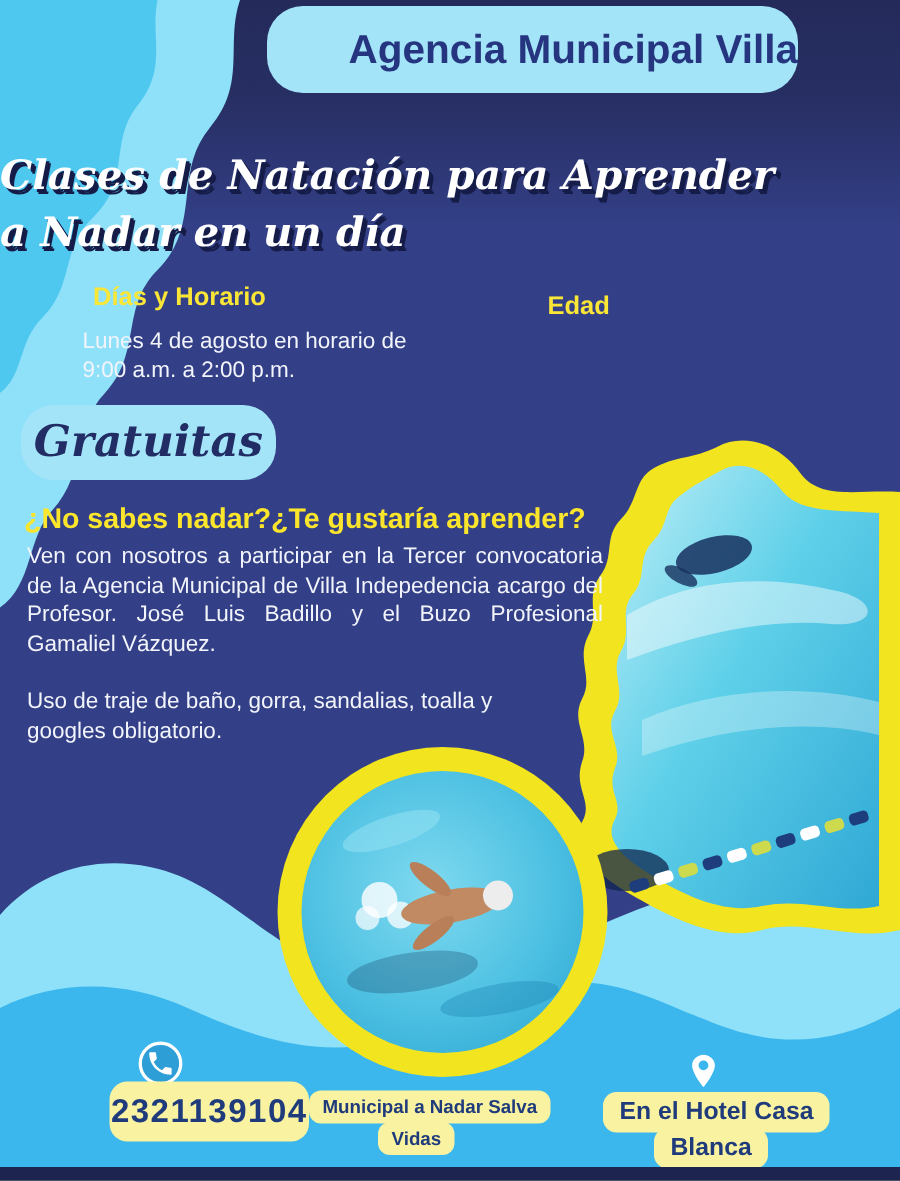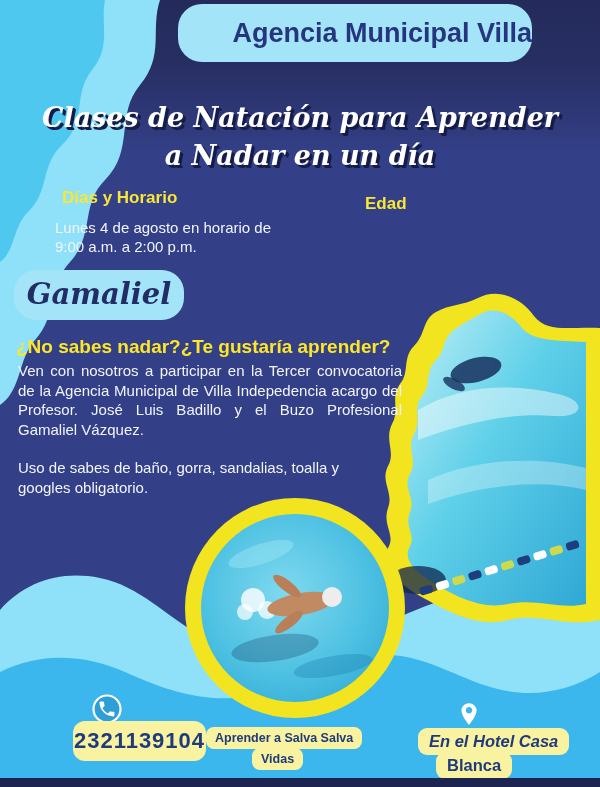--- a/index.html
+++ b/index.html
@@ -15,41 +15,41 @@
     font-family:"Liberation Sans",sans-serif;
     background:linear-gradient(180deg,#242B5B 0%,#272E62 8%,#333F86 19%,#333F86 88%,#303C7F 100%);
   }
   .abs{position:absolute;}
   
   .title-pill{background:var(--c-pill-blue);border-radius:24px;color:var(--c-text-navy);
     font-weight:bold;text-align:right;}
   .title-pill.l1{left:178px;top:4px;width:354px;height:58px;font-size:27px;line-height:58px;}
   .title-pill.l2{left:243px;top:46px;width:224px;height:47px;font-size:27px;line-height:45px;}
   
-  .headline{left:0;width:600px;text-align:center;color:#fff;
+  .headline{left:0;width:600px;color:#fff;
     font-family:"DejaVu Serif","Liberation Serif",serif;font-style:italic;font-weight:bold;
     font-size:27px;text-shadow:2px 2px 0 #161c48,3px 3px 0 #161c48;}
   .headline.h1{top:102px;}
   .headline.h2{top:140px;}
   .sec-label{color:var(--c-text-yellow);font-weight:bold;font-size:17px;}
   .sec-text{color:#f2f4fb;font-size:15px;line-height:19px;}
   .badge-pill{left:14px;top:270px;width:170px;height:50px;background:var(--c-pill-blue);
     border-radius:22px;color:#222d66;text-align:center;line-height:48px;
     font-family:"DejaVu Serif","Liberation Serif",serif;font-style:italic;font-weight:bold;font-size:29px;}
   .question{left:16px;top:336px;color:#FCE62C;font-weight:bold;font-size:19px;}
   .paragraph{left:18px;top:361px;width:384px;color:#f2f4fb;font-size:15px;line-height:19.5px;text-align:justify;}
   .requirements{left:18px;top:458px;width:345px;color:#f2f4fb;font-size:15px;line-height:19.5px;}
   
   .pale-pill{background:var(--c-pale-yellow);color:#1F3B7C;font-weight:bold;border-radius:12px;text-align:center;}
   .phone-pill{left:45px;top:721px;width:133px;height:40px;font-size:22px;line-height:40px;letter-spacing:1px;margin-left:28px;}
   .slogan-pill{border-radius:8px;font-size:12.5px;padding:4px 9px;}
   .slogan-1{left:206px;top:727px;}
   .slogan-2{left:252px;top:748px;}
   .loc-pill{border-radius:9px;font-size:16.5px;padding:4px 11px;}
-  .loc-1{left:418px;top:728px;font-style:italic;}
+  .loc-1{left:402px;top:728px;}
   .loc-2{left:436px;top:752px;}
   svg{display:block;}
 </style>
 </head>
 <body>
 
 <div class="poster">
 
   <svg class="abs" style="left:0;top:0;" width="250" height="430" viewBox="0 0 250 430" aria-hidden="true">
     <path d="M0,0 L160,0 C150,30 165,55 140,85 C115,115 135,150 105,180 C80,205 95,235 70,262
@@ -140,33 +140,33 @@
 
   <div class="abs headline h1">Clases de Natación para Aprender</div>
   <div class="abs headline h2">a Nadar en un día</div>
 
   <div class="abs sec-label" style="left:62px;top:188px;">Días y Horario</div>
   <div class="abs sec-text" style="left:55px;top:218px;">Lunes 4 de agosto en horario de</div>
   <div class="abs sec-text" style="left:55px;top:237px;">9:00 a.m. a 2:00 p.m.</div>
 
   <div class="abs sec-label" style="left:365px;top:194px;">Edad</div>
 
-  <div class="abs badge-pill">Gamaliel</div>
+  <div class="abs badge-pill">Gratuitas</div>
 
   <div class="abs question">¿No sabes nadar?¿Te gustaría aprender?</div>
   <div class="abs paragraph">Ven con nosotros a participar en la Tercer convocatoria de la Agencia Municipal de Villa Indepedencia acargo del Profesor. José Luis Badillo  y el Buzo Profesional Gamaliel Vázquez.</div>
-  <div class="abs requirements">Uso de sabes de baño, gorra, sandalias, toalla y googles obligatorio.</div>
+  <div class="abs requirements">Uso de traje de baño, gorra, sandalias, toalla y googles obligatorio.</div>
 
   <svg class="abs" style="left:92px;top:694px;" width="30" height="30" viewBox="0 0 30 30" aria-hidden="true">
     <circle cx="15" cy="15" r="13.5" fill="#2D9ED6" stroke="#ffffff" stroke-width="2.2"></circle>
     <path transform="translate(5,5) scale(0.83)" fill="#ffffff" d="M6.62 10.79c1.44 2.83 3.76 5.14 6.59 6.59l2.2-2.2c.27-.27.67-.36 1.02-.24 1.12.37 2.33.57 3.57.57.55 0 1 .45 1 1V20c0 .55-.45 1-1 1-9.39 0-17-7.61-17-17 0-.55.45-1 1-1h3.5c.55 0 1 .45 1 1 0 1.25.2 2.45.57 3.57.11.35.03.74-.25 1.02l-2.2 2.2z"></path>
   </svg>
   <div class="abs pale-pill phone-pill">2321139104</div>
 
-  <div class="abs pale-pill slogan-pill slogan-1">Aprender a Salva Salva</div>
+  <div class="abs pale-pill slogan-pill slogan-1">Municipal a Nadar Salva</div>
   <div class="abs pale-pill slogan-pill slogan-2">Vidas</div>
 
   <svg class="abs" style="left:456px;top:699px;" width="26" height="30" viewBox="0 0 24 24" aria-hidden="true">
     <path fill="#ffffff" fill-rule="evenodd" d="M12 2C8.13 2 5 5.13 5 8.5c0 5.25 7 13.5 7 13.5s7-8.25 7-13.5C19 5.13 15.87 2 12 2zm0 9.5c-1.66 0-3-1.34-3-3s1.34-3 3-3 3 1.34 3 3-1.34 3-3 3z"></path>
   </svg>
   <div class="abs pale-pill loc-pill loc-1">En el Hotel Casa</div>
   <div class="abs pale-pill loc-pill loc-2">Blanca</div>
 
   <div class="abs" style="left:0;bottom:0;width:600px;height:9px;background:#1D244F;"></div>
 </div>

